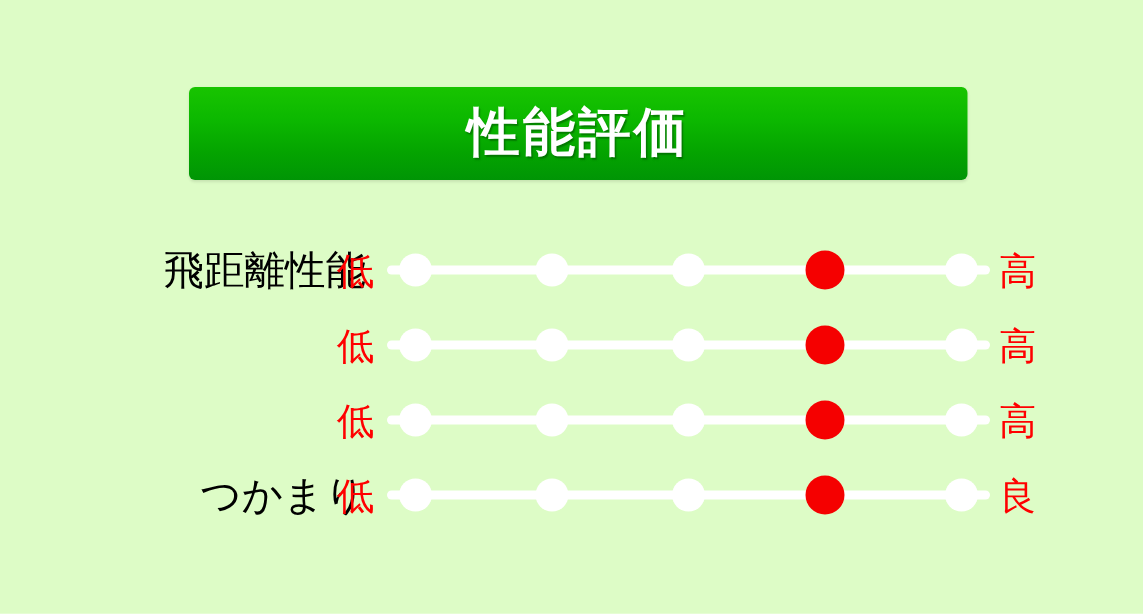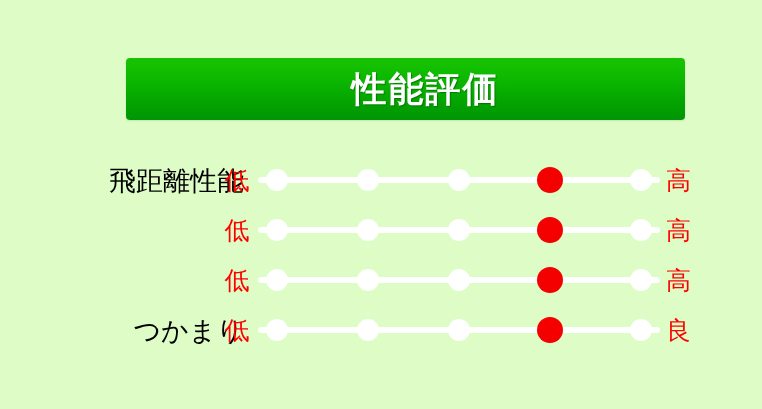--- a/index.html
+++ b/index.html
@@ -27,21 +27,20 @@
     left: 126px;
     top: 58px;
     width: 519px;
     height: 62px;
     border-radius: 4px;
     background: linear-gradient(to bottom, #18c400 0%, #0cb800 35%, #04a400 70%, #009505 100%);
     display: flex;
     align-items: center;
     justify-content: center;
     box-shadow: 0 1px 2px rgba(0,0,0,0.10);
-    padding-left: 40px;
   }
   #header-title {
     color: #ffffff;
     font-size: 35px;
     font-weight: bold;
     letter-spacing: 2px;
     line-height: 1;
     text-shadow: 1px 1px 1px rgba(0,80,0,0.55);
     white-space: nowrap;
   }

